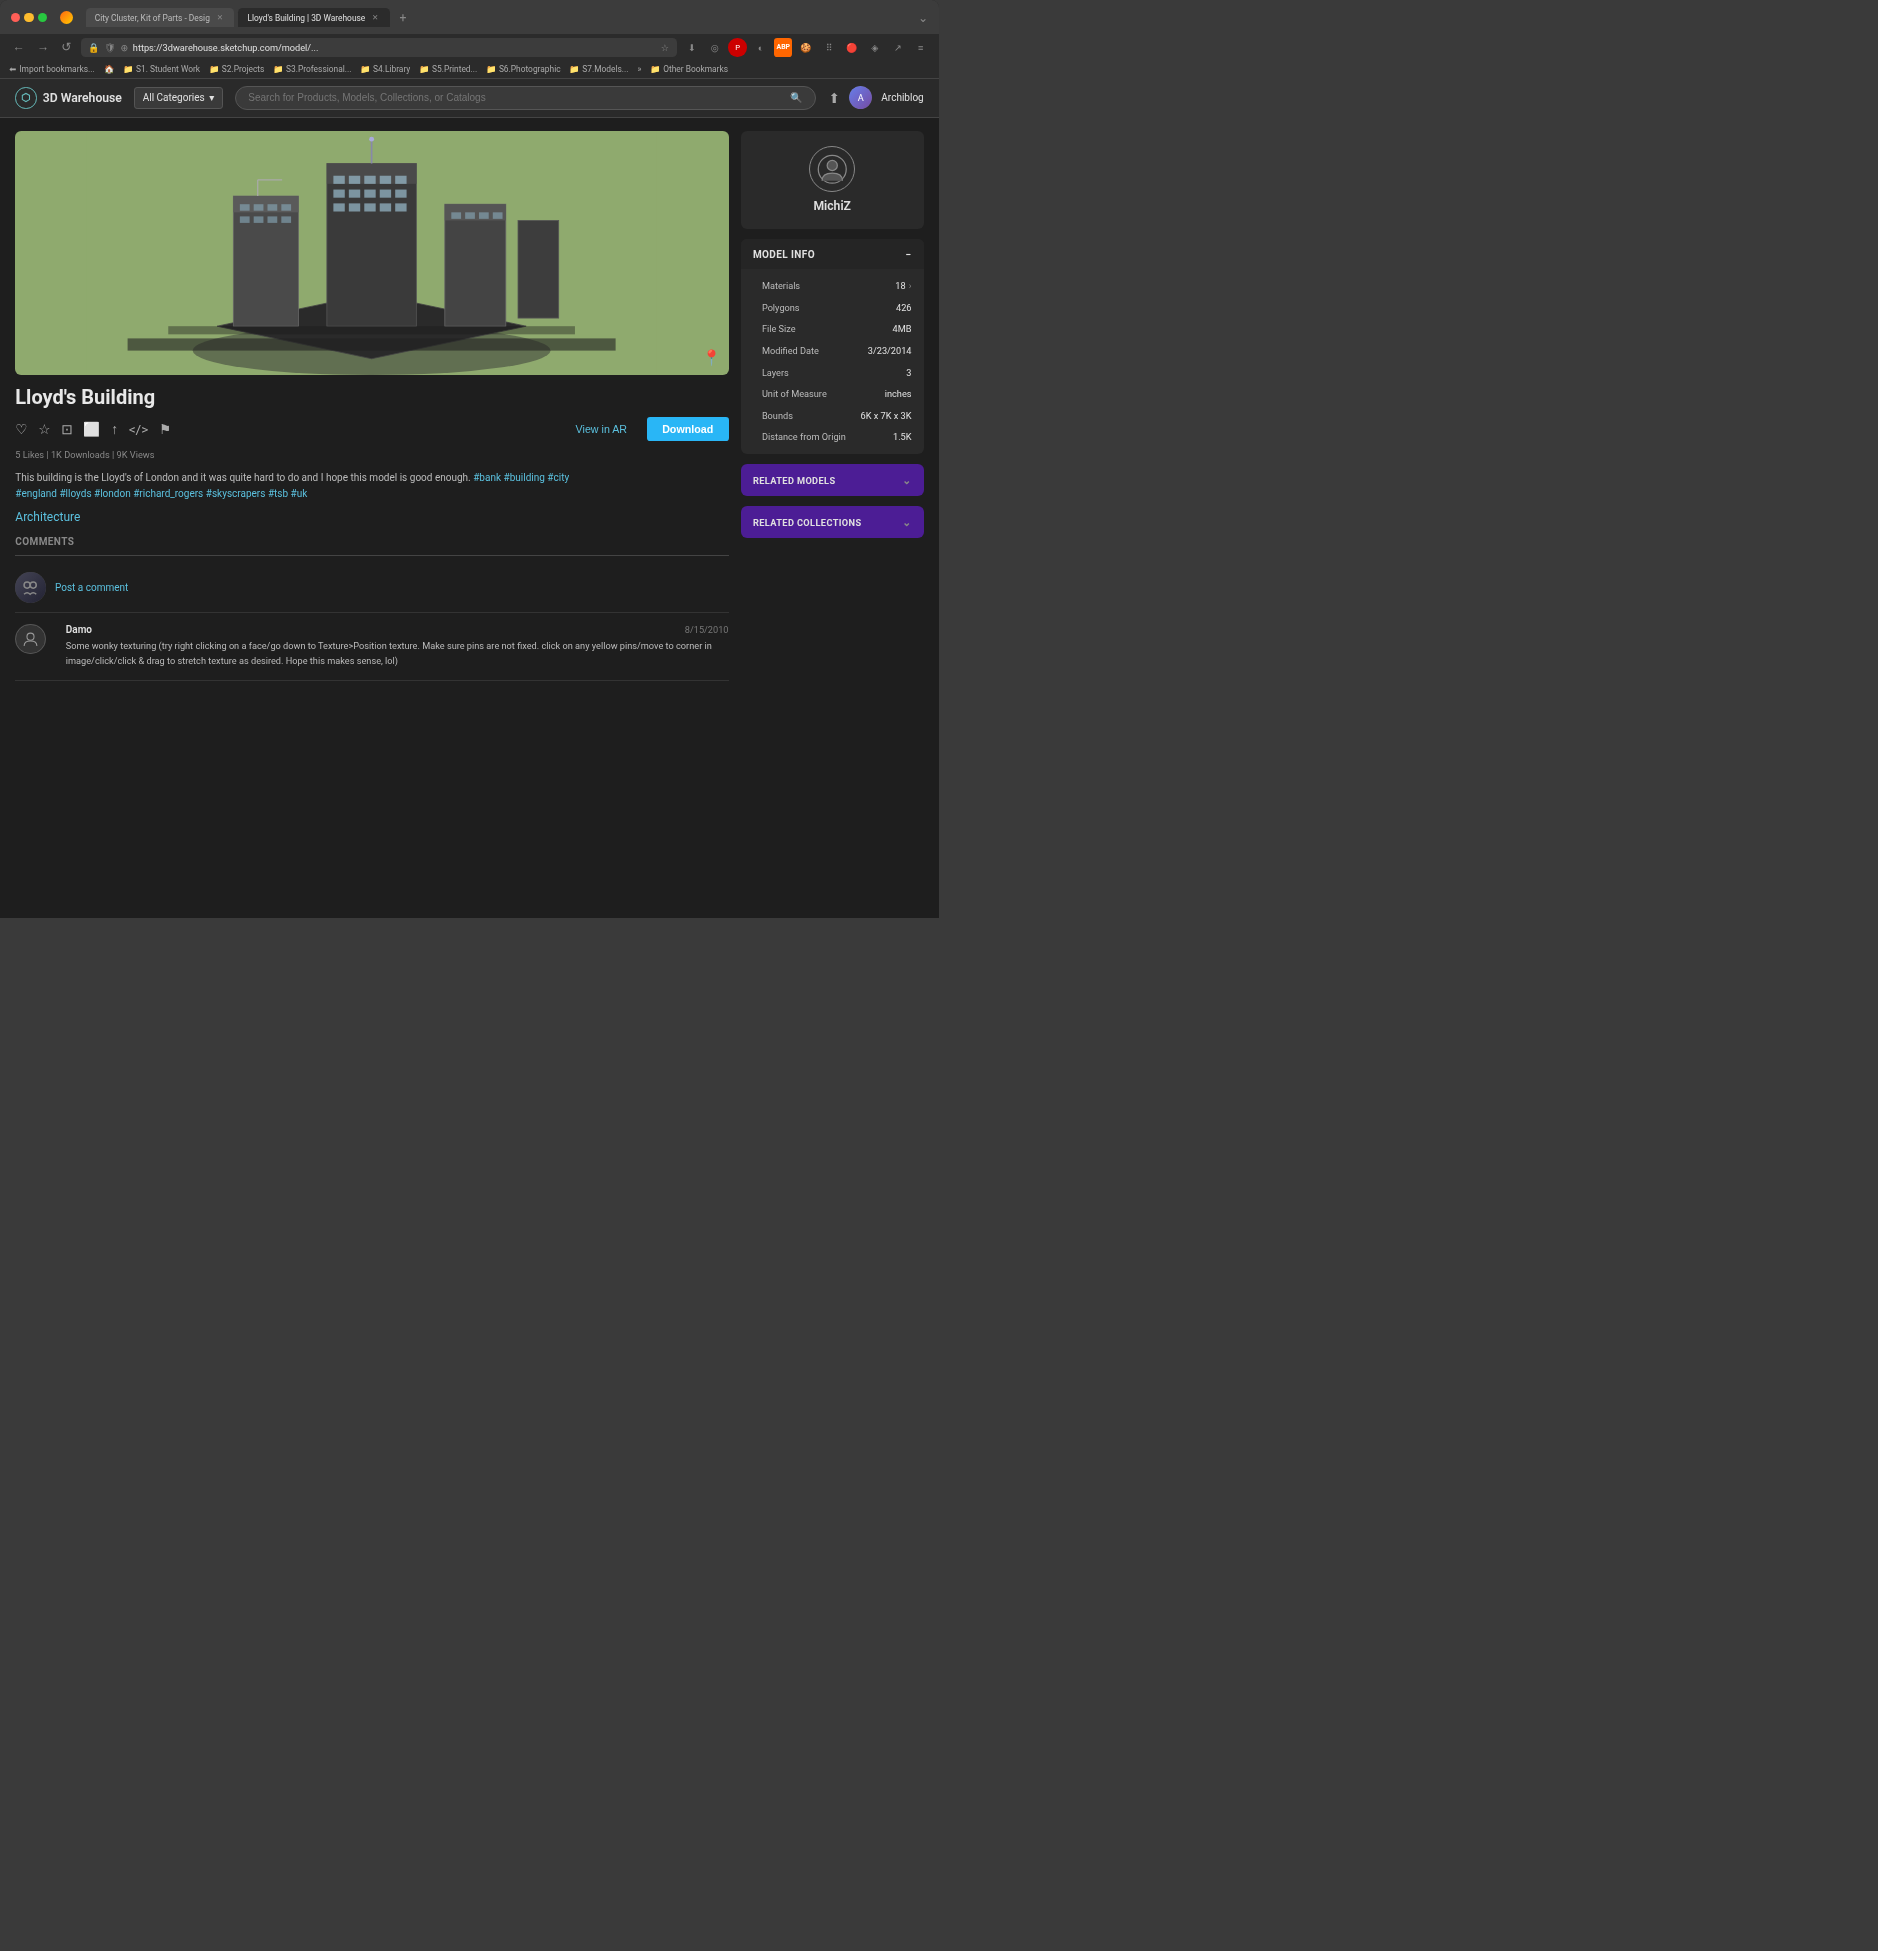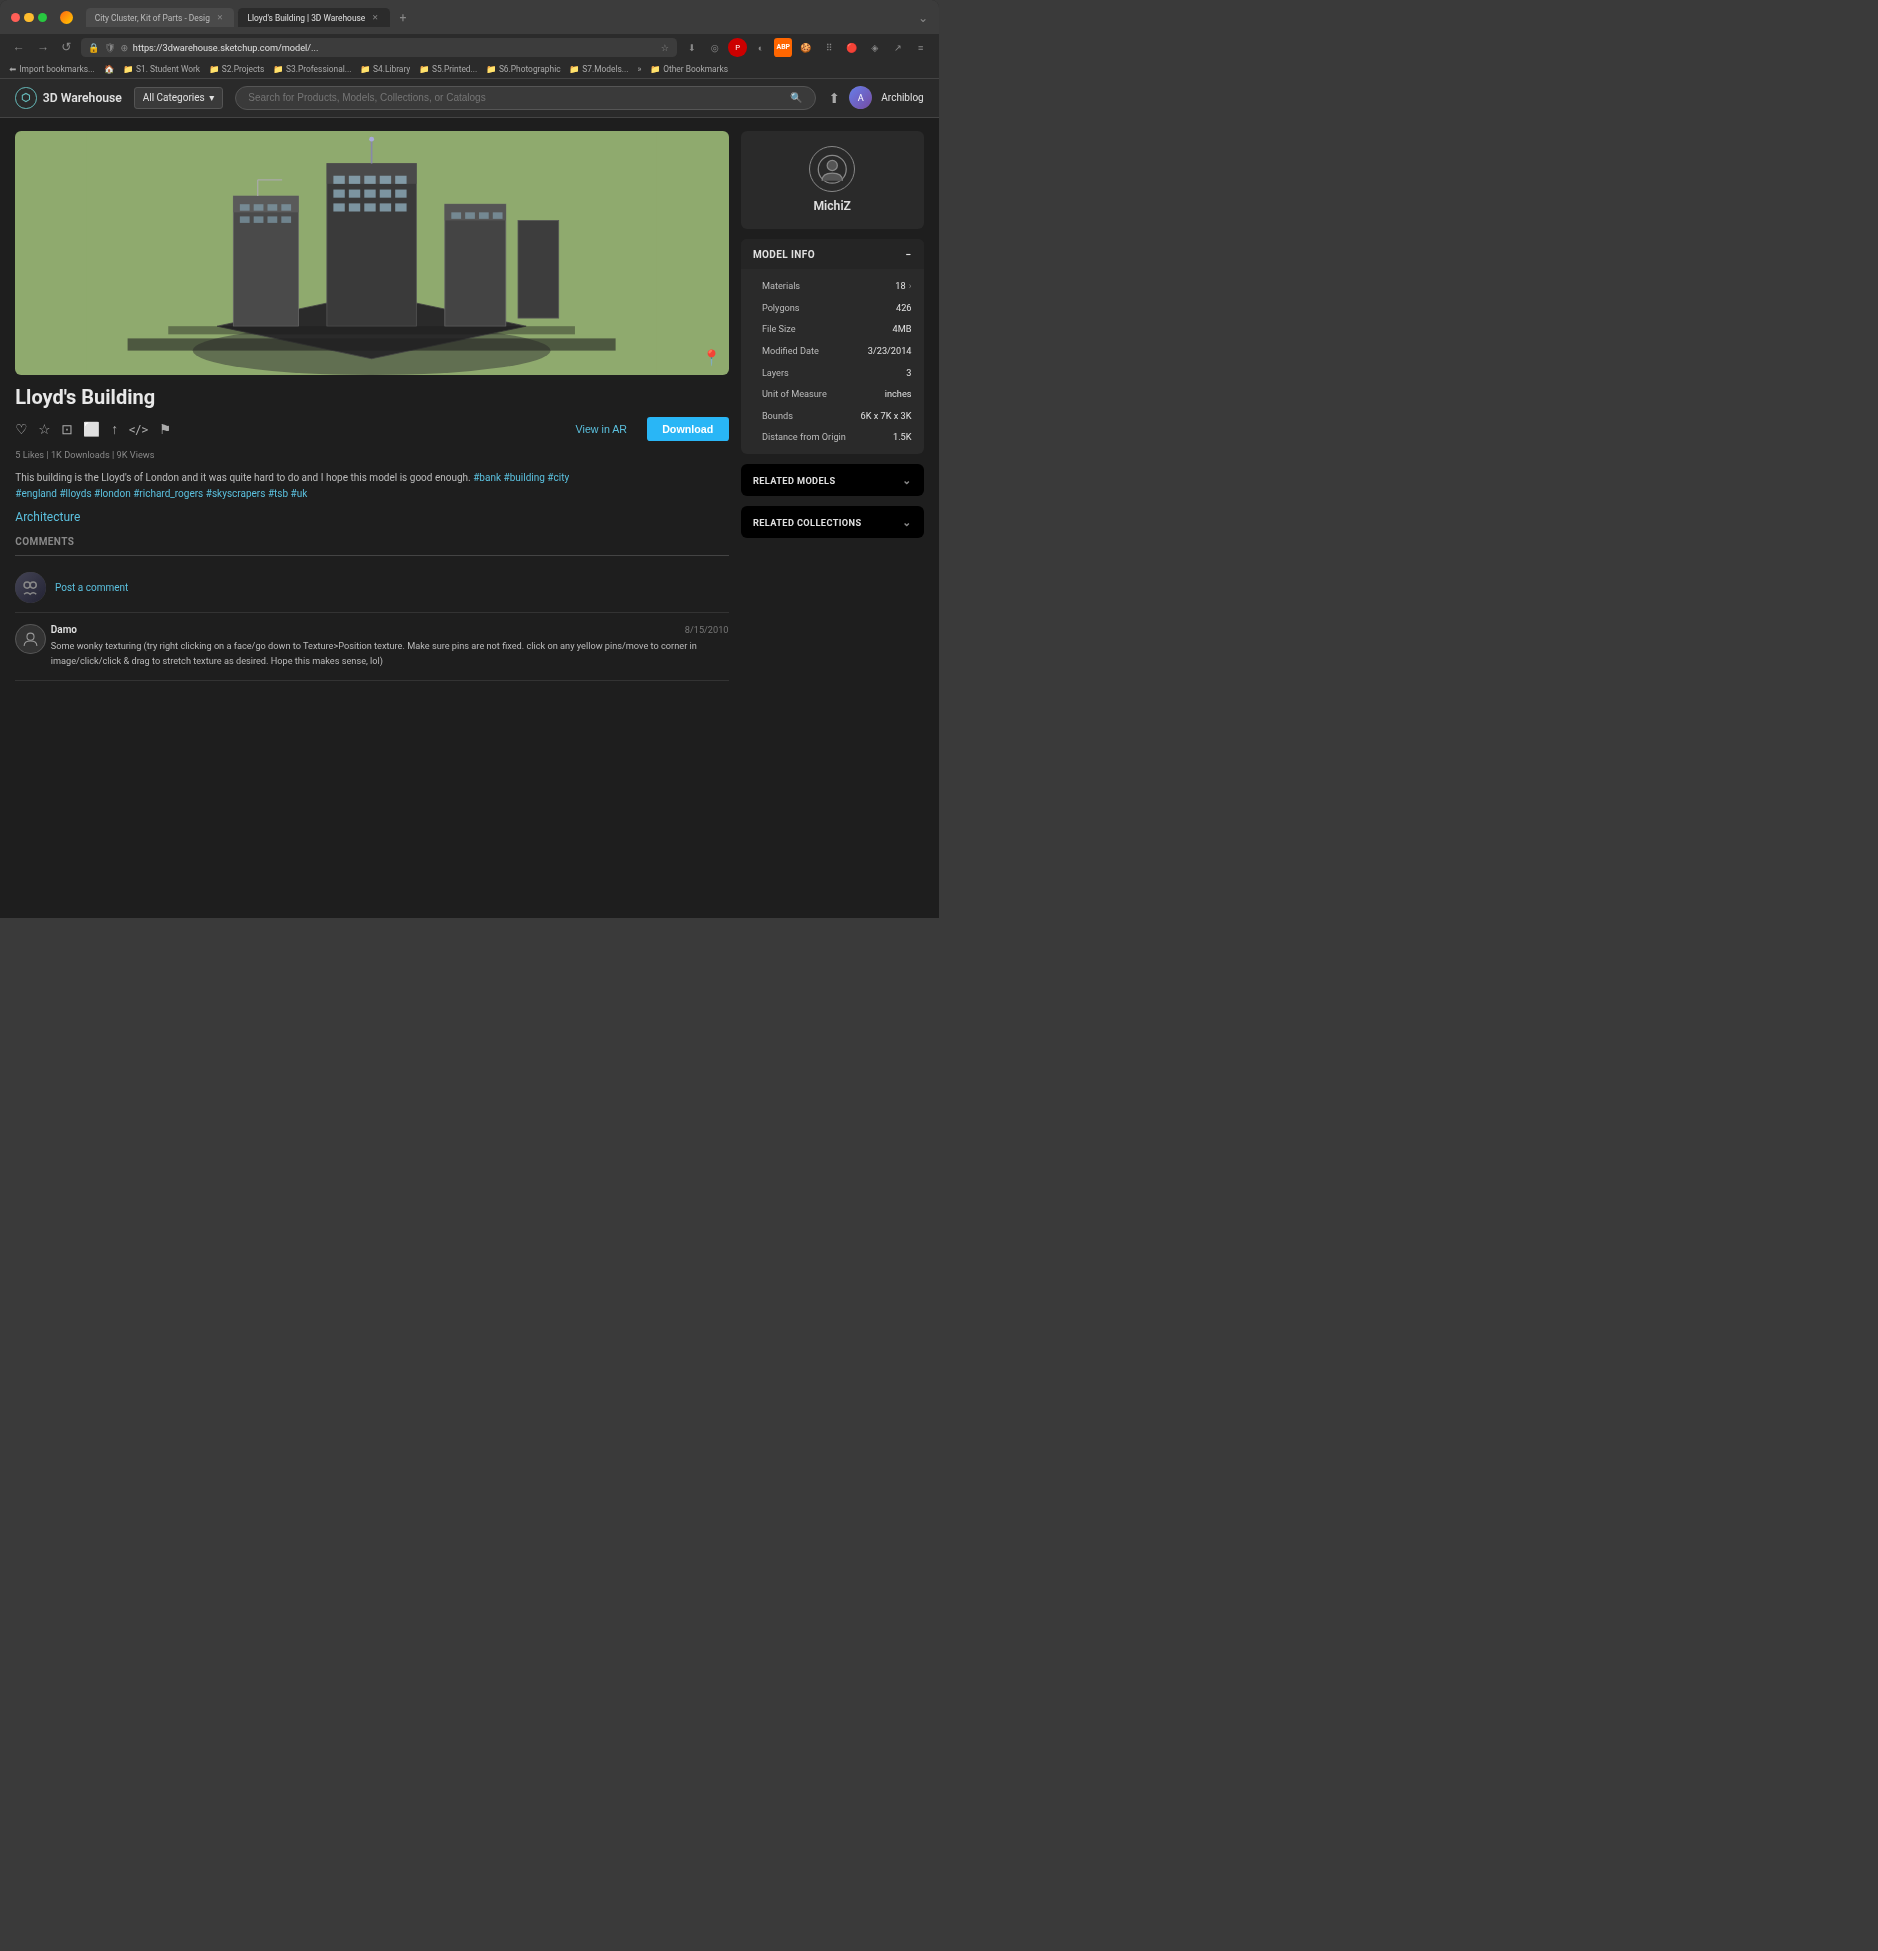--- a/index.html
+++ b/index.html
@@ -421,21 +421,21 @@
     }
 
     .comment-post-link {
       color: #5bc0de;
       font-size: 10px;
       cursor: pointer;
     }
 
     .comment-row {
       display: flex;
-      gap: 5px;
+      gap: 20px;
       padding: 10.7px 0;
       border-bottom: 0.8px solid #333;
     }
 
     .comment-body { flex: 1; }
 
     .comment-header {
       display: flex;
       justify-content: space-between;
       margin-bottom: 4.6px;
@@ -525,21 +525,21 @@
     .info-value {
       color: #e0e0e0;
       display: flex;
       align-items: flex-end;
       gap: 3.1px;
     }
 
     .info-chevron { color: #888; font-size: 9.2px; }
 
     .related-card {
-      background: #000000;
+      background: #4c1d95;
       border-radius: 6.1px;
       overflow: hidden;
       margin-bottom: 10.7px;
     }
 
     .related-header {
       padding: 9.2px 12.2px;
       display: flex;
       justify-content: space-between;
       align-items: center;

